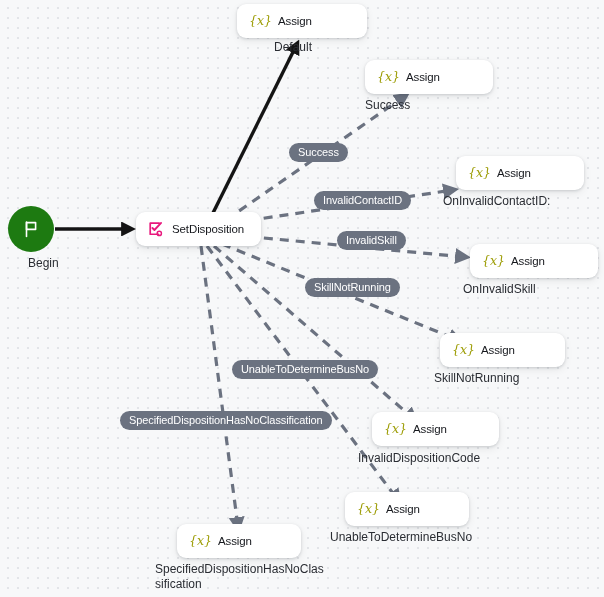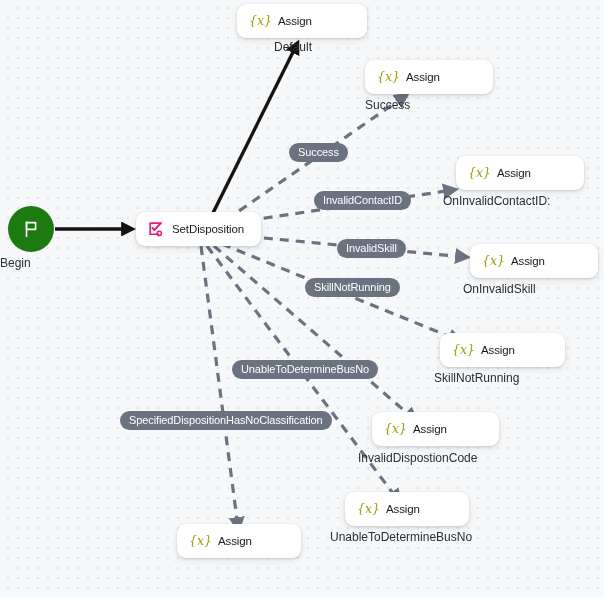--- a/index.html
+++ b/index.html
@@ -128,21 +128,21 @@
 
     <path d="M 201 246 L 238 527" stroke="#6b7280" stroke-width="3.2" stroke-dasharray="9 7" fill="none" marker-end="url(#arrow-dash)"></path>
   </svg>
 
   <div class="begin-circle" style="left:8px; top:206px;">
     <svg class="flag" width="20" height="20" viewBox="0 0 20 20">
       <path d="M5.5 3 L5.5 17.5" stroke="#ffffff" stroke-width="1.6" stroke-linecap="round" fill="none"></path>
       <path d="M5.5 3.6 L14.6 3.6 L14.6 10.4 L5.5 10.4 Z" stroke="#ffffff" stroke-width="1.6" fill="none" stroke-linejoin="round"></path>
     </svg>
   </div>
-  <div class="caption" style="left:0px; top:256px; width:62px;">Begin</div>
+  <div class="caption" style="left:0px; top:256px; width:62px;padding-left:28px;">Begin</div>
 
   <div class="node" style="left:136px; top:212px; width:125px;">
     <svg class="disp-icon" viewBox="0 0 20 20">
       <path d="M2.6 2.6 L13.2 2.6 M2.6 2.6 L2.6 15.6 L12.4 15.6" stroke="#e8197d" stroke-width="2" fill="none" stroke-linecap="round" stroke-linejoin="round"></path>
       <path d="M5.2 8.2 L7.6 10.6 L15.4 2.2" stroke="#e8197d" stroke-width="2.2" fill="none" stroke-linecap="round" stroke-linejoin="round"></path>
       <circle cx="13.3" cy="14.6" r="2.5" stroke="#e8197d" stroke-width="1.7" fill="none"></circle>
     </svg>
     <span class="node-title">SetDisposition</span>
   </div>
 
@@ -172,40 +172,42 @@
   <div class="node" style="left:440px; top:333px; width:125px;">
     <span class="xicon">{<i>x</i>}</span>
     <span class="node-title">Assign</span>
   </div>
   <div class="caption" style="left:434px; top:371px; width:138px;">SkillNotRunning</div>
 
   <div class="node" style="left:372px; top:412px; width:127px;">
     <span class="xicon">{<i>x</i>}</span>
     <span class="node-title">Assign</span>
   </div>
-  <div class="caption" style="left:358px; top:451px; width:158px;">InvalidDispostionCode</div>
+  <div class="caption" style="left:358px; top:451px; width:158px;">InvalidDispositionCode</div>
 
   <div class="node" style="left:345px; top:492px; width:124px;">
     <span class="xicon">{<i>x</i>}</span>
     <span class="node-title">Assign</span>
   </div>
   <div class="caption" style="left:330px; top:530px; width:158px;">UnableToDetermineBusNo</div>
 
   <div class="node" style="left:177px; top:524px; width:124px;">
     <span class="xicon">{<i>x</i>}</span>
     <span class="node-title">Assign</span>
   </div>
+  <div class="caption" style="left:155px; top:562px; width:168px;">SpecifiedDispositionHasNoClas
+sification</div>
 
   <div class="caption" style="left:274px; top:40px; width:60px; color:#2a2d33;">Default</div>
 
   <div class="pill" style="left:289px; top:143px;">Success</div>
 
   <div class="pill" style="left:314px; top:191px;">InvalidContactID</div>
 
-  <div class="pill" style="left:337px; top:239px;">InvalidSkill</div>
+  <div class="pill" style="left:337px; top:231px;">InvalidSkill</div>
 
   <div class="pill" style="left:305px; top:278px;">SkillNotRunning</div>
 
 
   <div class="pill" style="left:232px; top:360px;">UnableToDetermineBusNo</div>
 
   <div class="pill" style="left:120px; top:376px;margin-top:35px;">SpecifiedDispositionHasNoClassification</div>
 
 </div>
 

